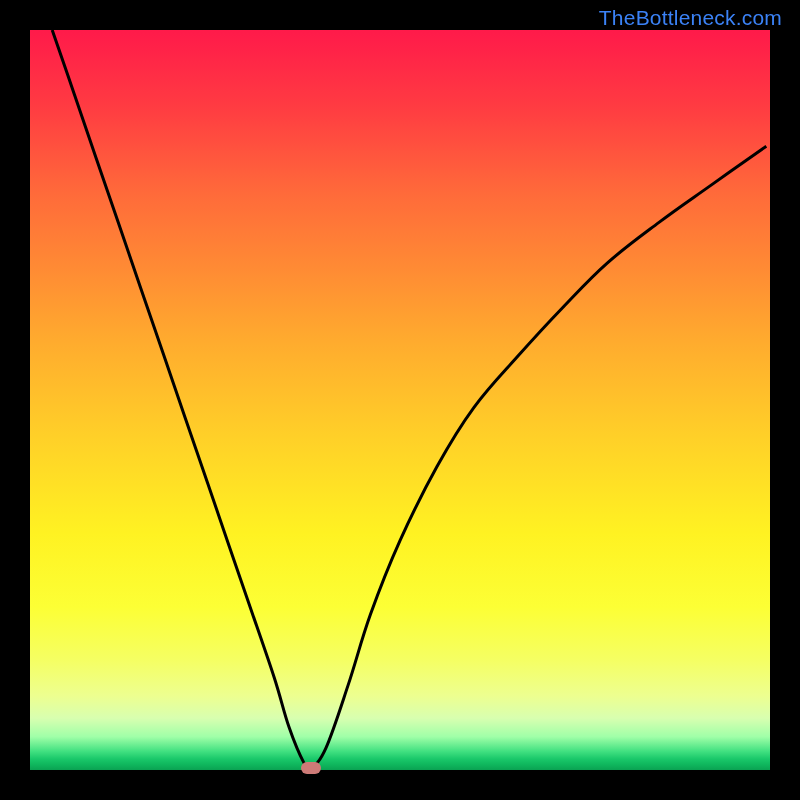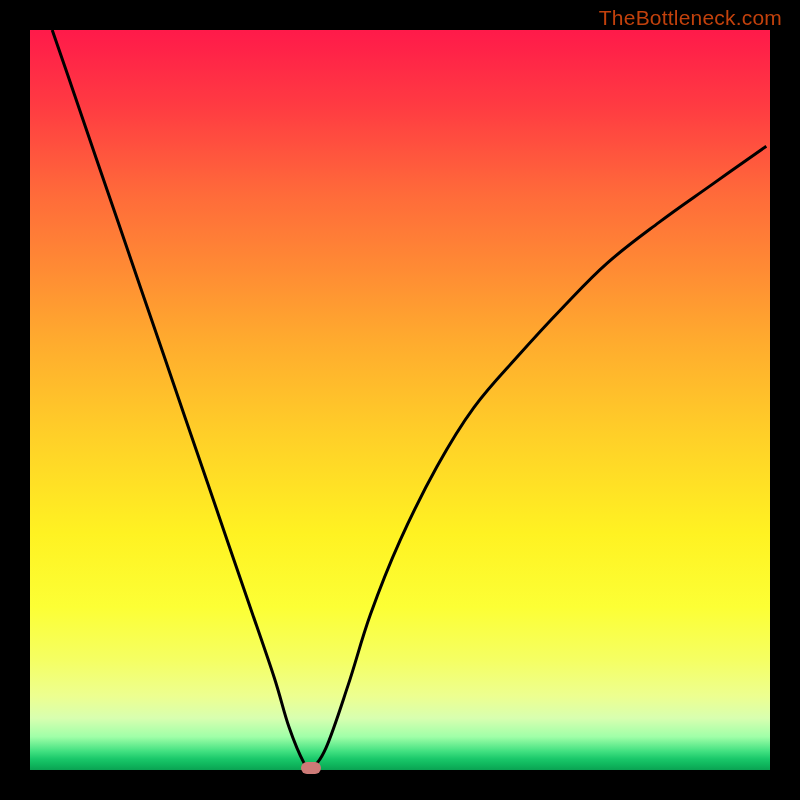--- a/index.html
+++ b/index.html
@@ -41,21 +41,21 @@
       #40e080 97.5%,
       #1ac86a 98.5%,
       #10b85e 99.2%,
       #0aa252 100%
     );
   }
   .watermark {
     position: absolute;
     top: 6px;
     right: 18px;
-    color: #c2410c;
+    color: #3b82f6;
     font-size: 21px;
     letter-spacing: 0.2px;
   }
   svg.curve {
     position: absolute;
     left: 0;
     top: 0;
     width: 740px;
     height: 740px;
   }

